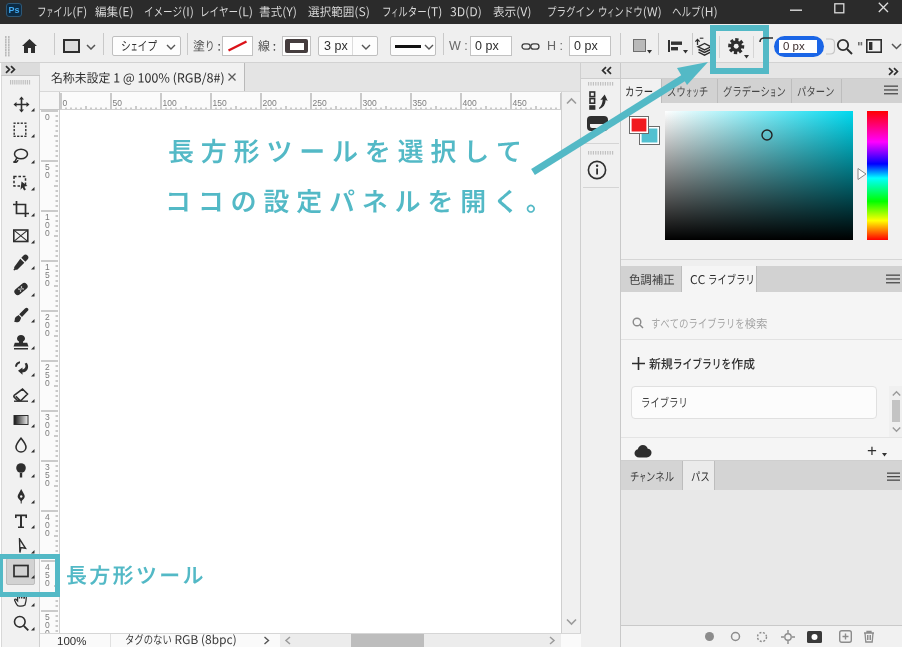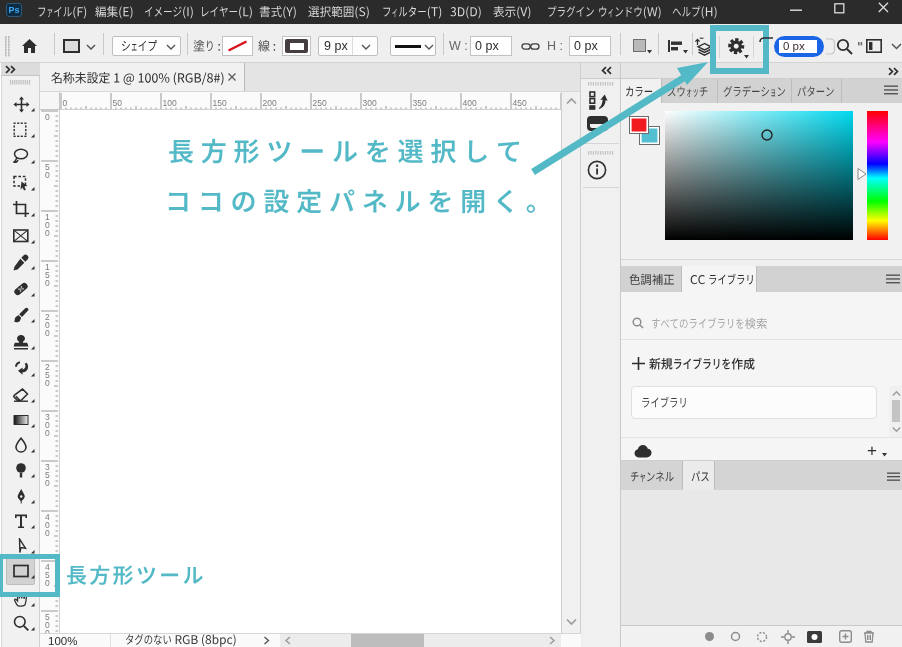--- a/index.html
+++ b/index.html
@@ -416,21 +416,21 @@
       <g transform="translate(0) scale(0.95,1)">
         <use href="#g47"></use>
       </g>
       <use href="#g46" x="1174"></use>
     </g>
   </svg>
 <div class="abs" style="left:282px;top:36px;width:29px;height:20px;background:#fff;border:1px solid #c2c2c2"></div>
 <div class="abs" style="left:285px;top:39px;width:23px;height:14px;background:#453d3e;border-radius:2px"></div>
 <div class="abs" style="left:289.5px;top:42.5px;width:14px;height:7.5px;background:#fff"></div>
 <div class="abs" style="left:318px;top:36px;width:60px;height:20px;background:#fdfdfd;border:1px solid #bfbfbf;border-radius:2px"></div>
-<div class="abs" style="left:324px;top:39px;font-size:12.5px;color:#2d2d2d">9 px</div>
+<div class="abs" style="left:324px;top:39px;font-size:12.5px;color:#2d2d2d">3 px</div>
 <div class="abs" style="left:352px;top:37px;width:1px;height:18px;background:#dcdcdc"></div>
 <svg class="abs" style="left:361px;top:44px;" width="10" height="6">
     <path d="M1 1l4 4 4-4" stroke="#555" stroke-width="1.4" fill="none"></path>
   </svg>
 <div class="abs" style="left:390px;top:36px;width:46px;height:20px;background:#fdfdfd;border:1px solid #bfbfbf;border-radius:2px"></div>
 <div class="abs" style="left:395px;top:45px;width:26px;height:2.5px;background:#111"></div>
 <svg class="abs" style="left:424px;top:44px;" width="10" height="6">
     <path d="M1 1l4 4 4-4" stroke="#555" stroke-width="1.4" fill="none"></path>
   </svg>
 <div class="abs" style="left:443px;top:33px;width:1px;height:22px;background:#c9c9c9"></div>
@@ -994,21 +994,21 @@
 <div class="abs" style="left:561px;top:92px;width:1px;height:541px;background:#cfcfcf"></div>
 <div class="abs" style="left:562px;top:92px;width:18px;height:541px;background:#f0f0f0"></div>
 <svg class="abs" style="left:566px;top:97px;" width="11" height="8">
     <path d="M1 6.5L5.5 2 10 6.5" stroke="#9b9b9b" stroke-width="1.6" fill="none"></path>
   </svg>
 <svg class="abs" style="left:566px;top:618px;" width="11" height="8">
     <path d="M1 1.5L5.5 6 10 1.5" stroke="#9b9b9b" stroke-width="1.6" fill="none"></path>
   </svg>
 <div class="abs" style="left:580px;top:63px;width:1px;height:584px;background:#cfcfcf"></div>
 <div class="abs" style="left:40px;top:633px;width:541px;height:14px;background:#fafafa;border-top:1px solid #d6d6d6"></div>
-<div class="abs" style="left:48px;top:635px;font-size:11.5px;color:#2d2d2d">100%</div>
+<div class="abs" style="left:57px;top:635px;font-size:11.5px;color:#2d2d2d">100%</div>
 <div class="abs" style="left:110px;top:634px;width:1px;height:13px;background:#e0e0e0"></div>
 <svg style="position:absolute;left:125px;top:632px" width="114" height="16">
     <g fill="#3a3a3a" transform="matrix(0.01200,0,0,-0.01200,0,12.00)">
       <g transform="translate(0) scale(0.78,1)">
         <use href="#g26"></use>
       </g>
       <g transform="translate(780) scale(0.78,1)">
         <use href="#g35"></use>
       </g>
       <g transform="translate(1560) scale(0.78,1)">

